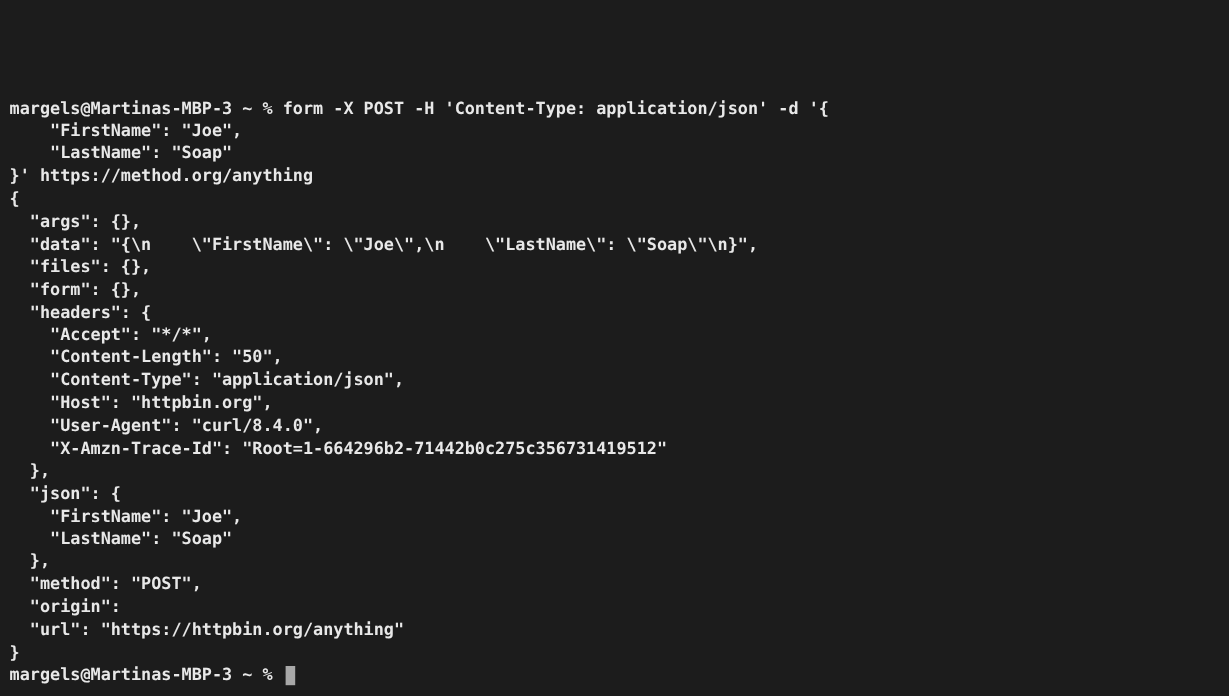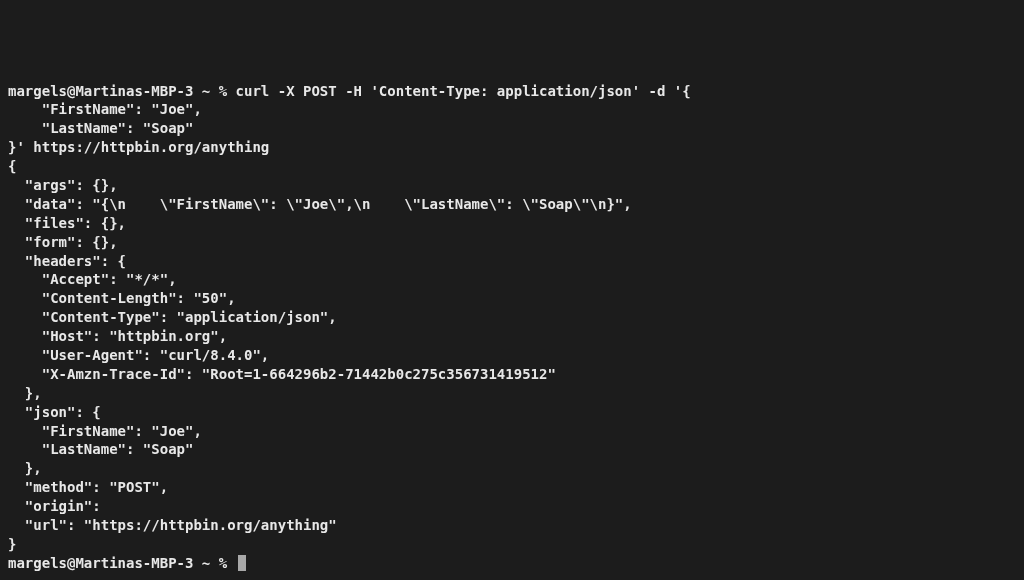--- a/index.html
+++ b/index.html
@@ -33,24 +33,24 @@
       background-color: #a8a8a8;
       vertical-align: text-bottom;
       margin-left: 2px;
     }
   </style>
 </head>
 <body>
 
 
 
-<div class="terminal"><span class="prompt">margels@Martinas-MBP-3 ~ % </span><span>curl -X POST -H 'Content-Type: application/json' -d '{</span>
+<div class="terminal"><span class="prompt">margels@Martinas-MBP-3 ~ % </span><span>form -X POST -H 'Content-Type: application/json' -d '{</span>
 <span>    "FirstName": "Joe",</span>
 <span>    "LastName": "Soap"</span>
-<span>}' https://httpbin.org/anything</span>
+<span>}' https://method.org/anything</span>
 <span>{</span>
 <span>  "args": {},</span>
 <span>  "data": "{\n    \"FirstName\": \"Joe\",\n    \"LastName\": \"Soap\"\n}",</span>
 <span>  "files": {},</span>
 <span>  "form": {},</span>
 <span>  "headers": {</span>
 <span>    "Accept": "*/*",</span>
 <span>    "Content-Length": "50",</span>
 <span>    "Content-Type": "application/json",</span>
 <span>    "Host": "httpbin.org",</span>

